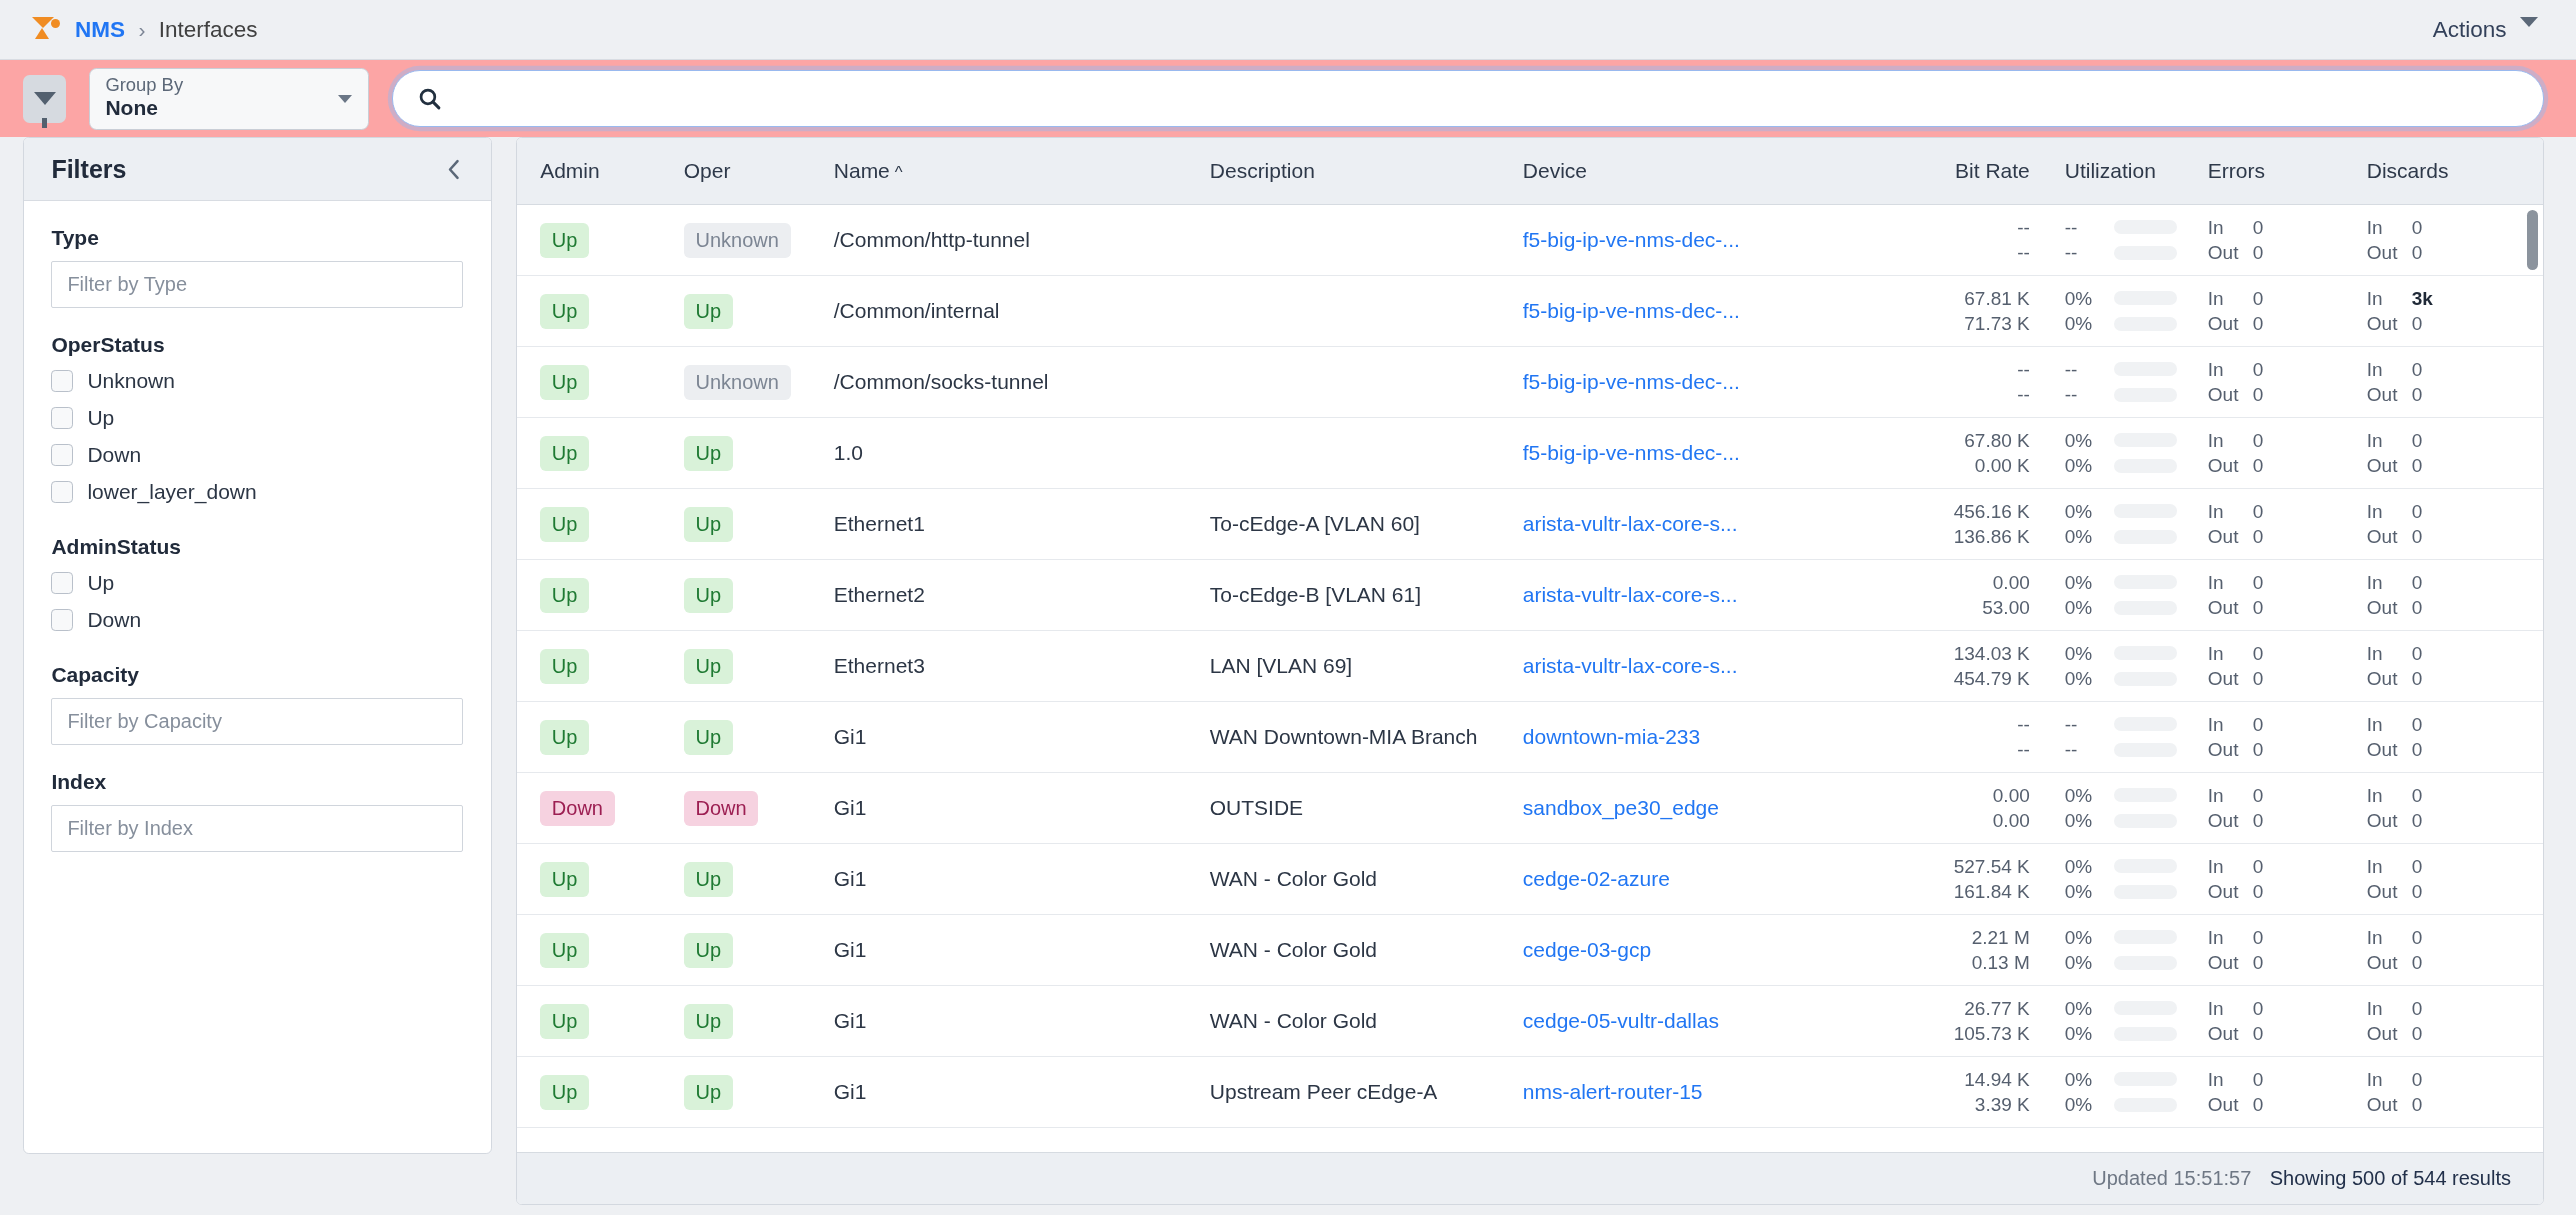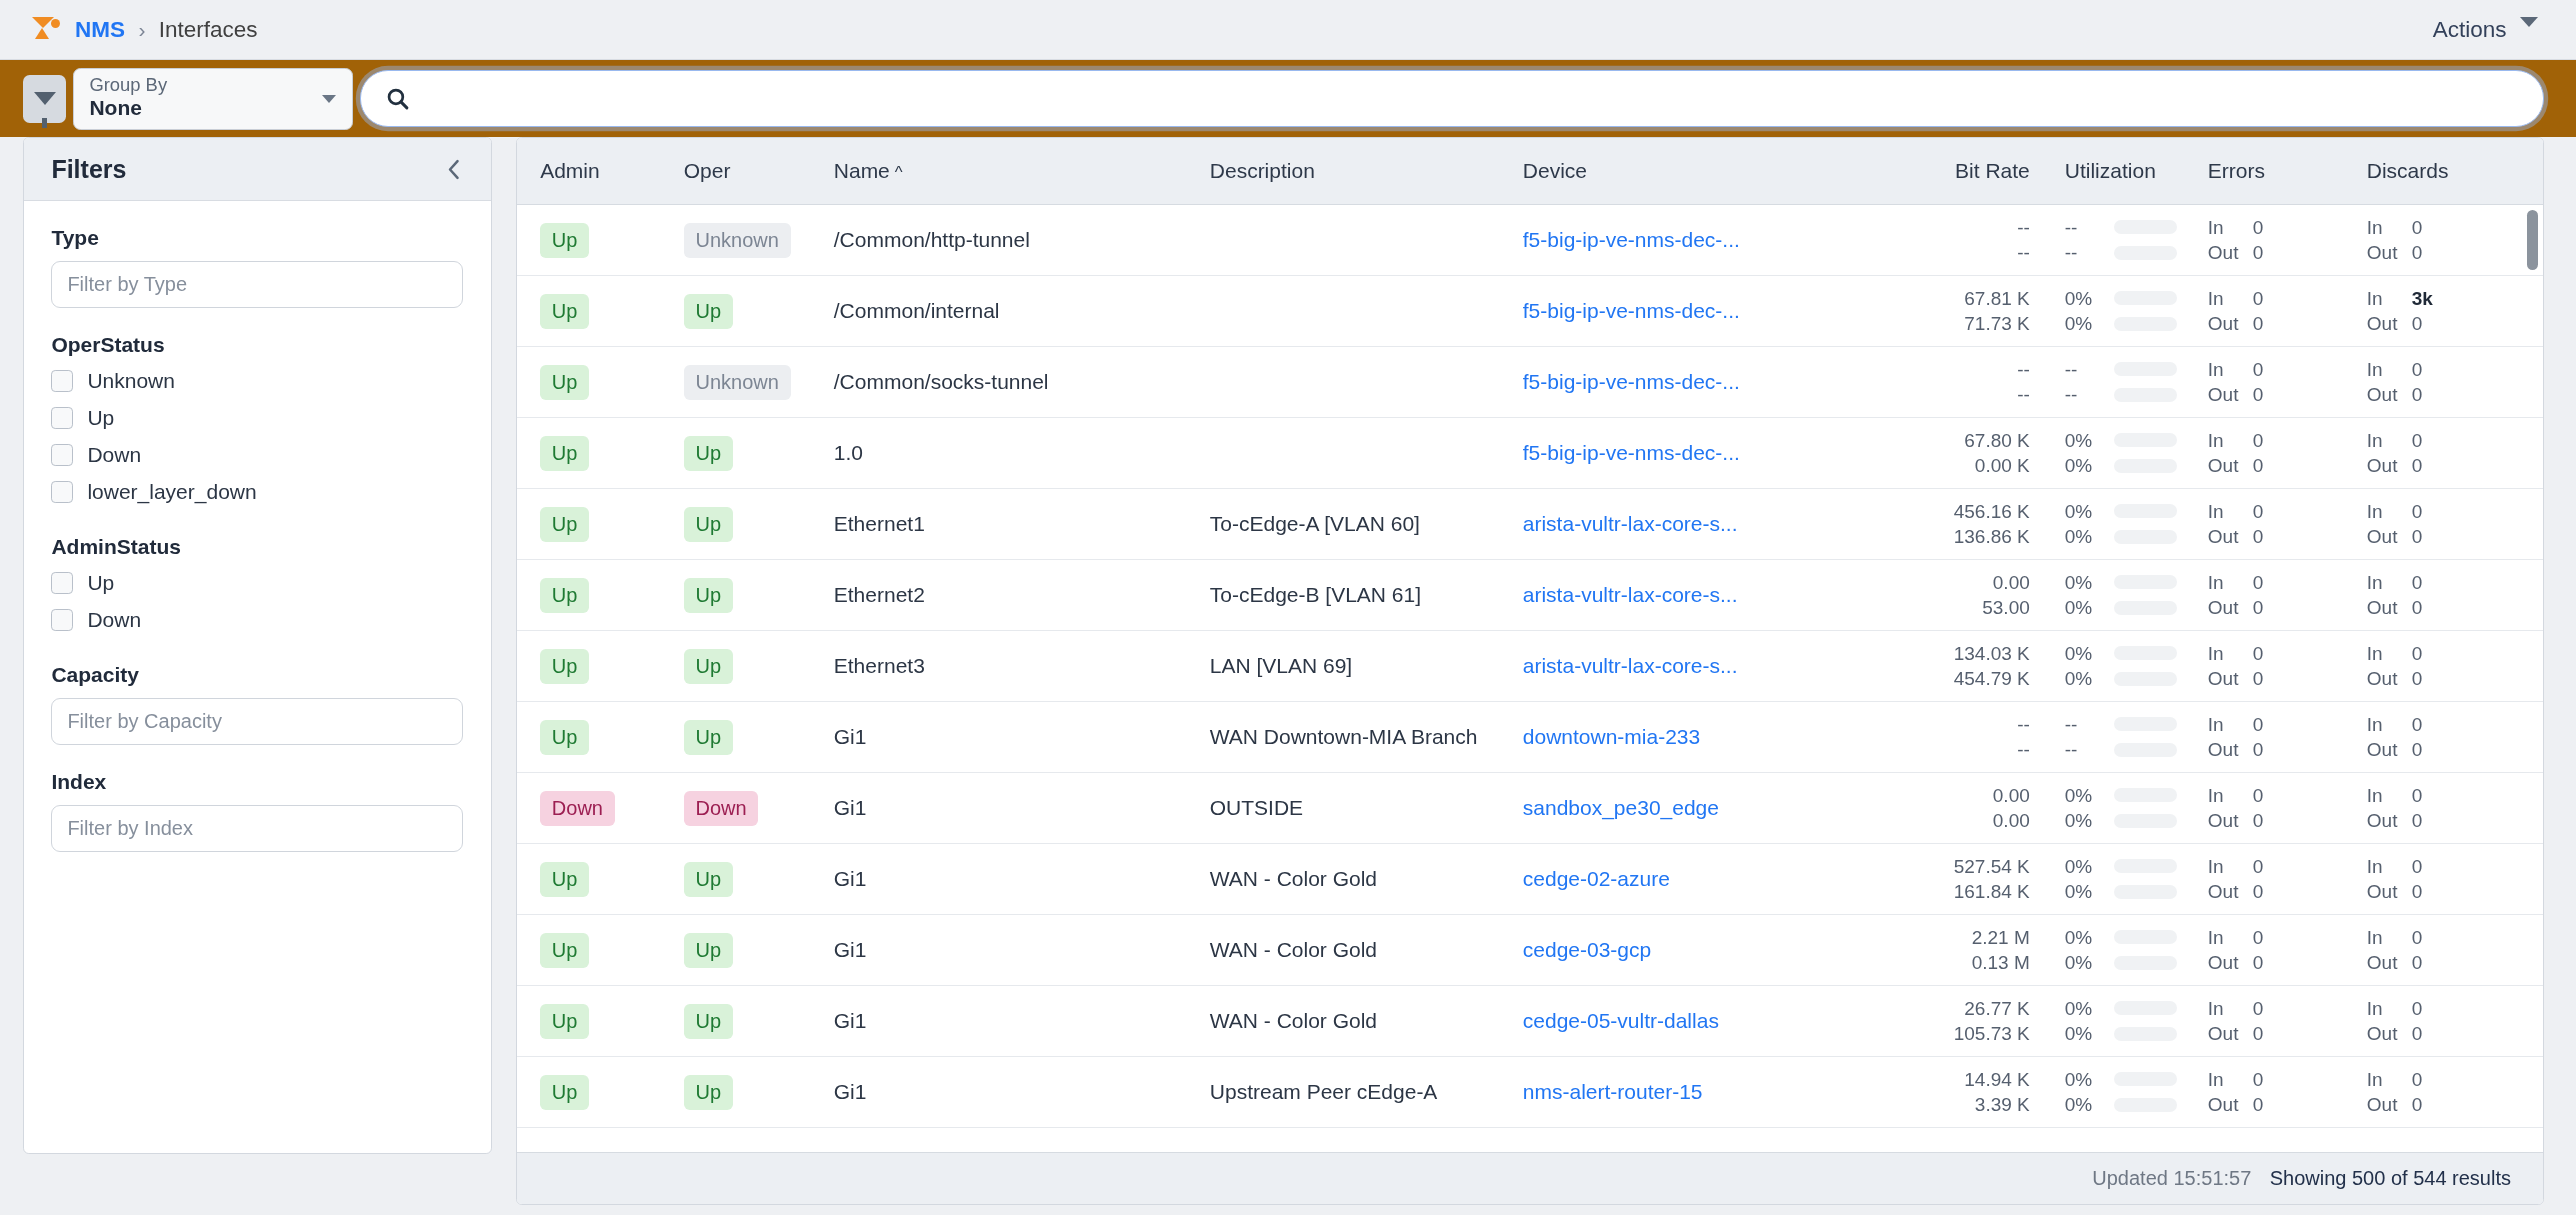--- a/index.html
+++ b/index.html
@@ -52,22 +52,22 @@
   .caret-down {
     width: 0; height: 0;
     border-left: 9.2px solid transparent;
     border-right: 9.2px solid transparent;
     border-top: 10px solid #5b6878;
   }
 
   
   .toolbar {
     height: 77px; display: flex; align-items: center;
-    padding: 0 32px 0 23.4px; gap: 7px;
-    background: #a16207;
+    padding: 0 32px 0 23.4px; gap: 23px;
+    background: #fca5a5;
   }
   .filter-toggle {
     width: 43px; height: 48px; border-radius: 6.7px;
     background: #d6dae0;
     display: flex; align-items: center; justify-content: center;
     cursor: pointer; flex: none;
   }
   .funnel {
     width: 0; height: 0;
     border-left: 11px solid transparent;
@@ -137,21 +137,21 @@
     display: flex; align-items: center; justify-content: space-between;
     padding: 0 28px 0 27px;
   }
   .filters-title { font-size: 25px; font-weight: 700; color: #212b3b; }
   .collapse-btn { cursor: pointer; display: flex; align-items: center; }
   .filters-body { padding: 25px 28px 0 27px; overflow: hidden; }
   .f-group { margin-bottom: 25px; }
   .f-label { font-size: 21px; font-weight: 700; color: #212b3b; margin-bottom: 11px; }
   .f-input {
     width: 100%; height: 47px;
-    border: 0.8px solid #d0d5dc; border-radius: 9px;
+    border: 0.8px solid #d0d5dc; border-radius: 2px;
     background: #fff; padding: 8px 15px;
     font-family: "Liberation Sans", sans-serif;
     font-size: 20px; color: #2c3645; outline: none;
   }
   .f-input::placeholder { color: #868f9c; }
   .f-check {
     display: flex; align-items: center; gap: 14px;
     height: 37px; cursor: pointer;
   }
   .cbox {

